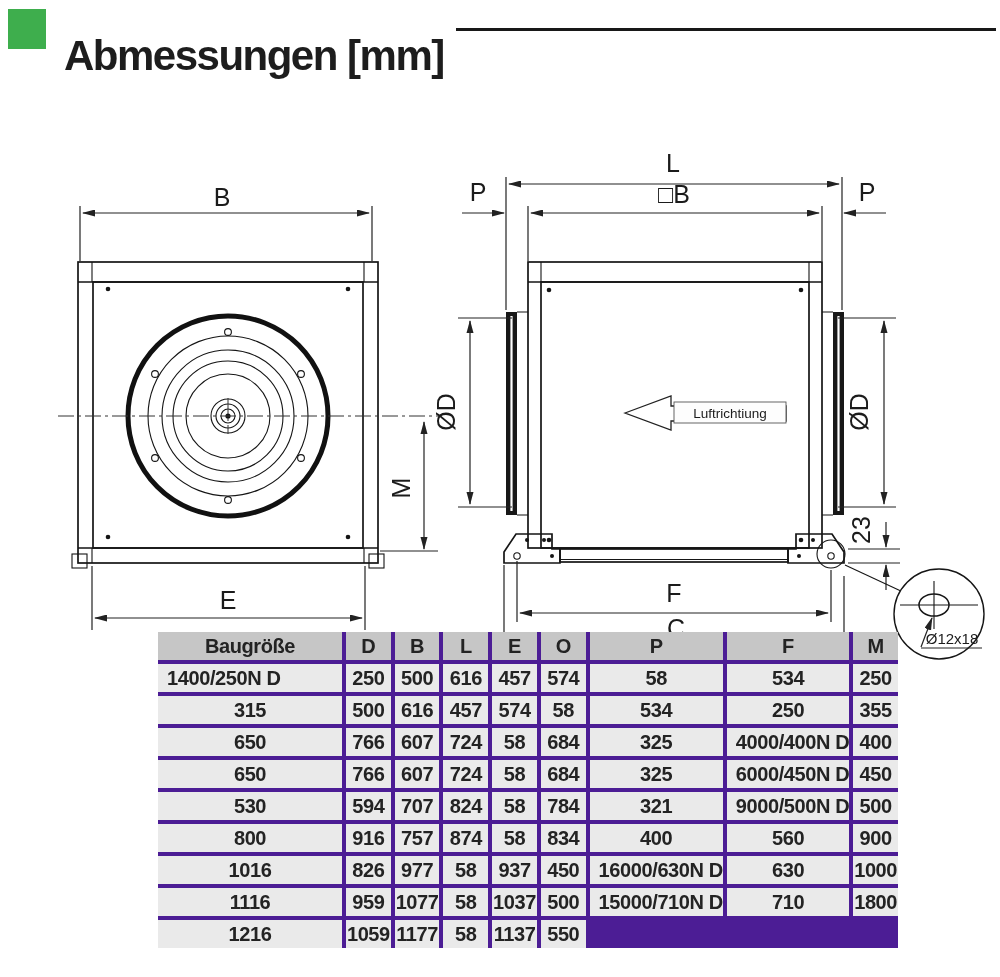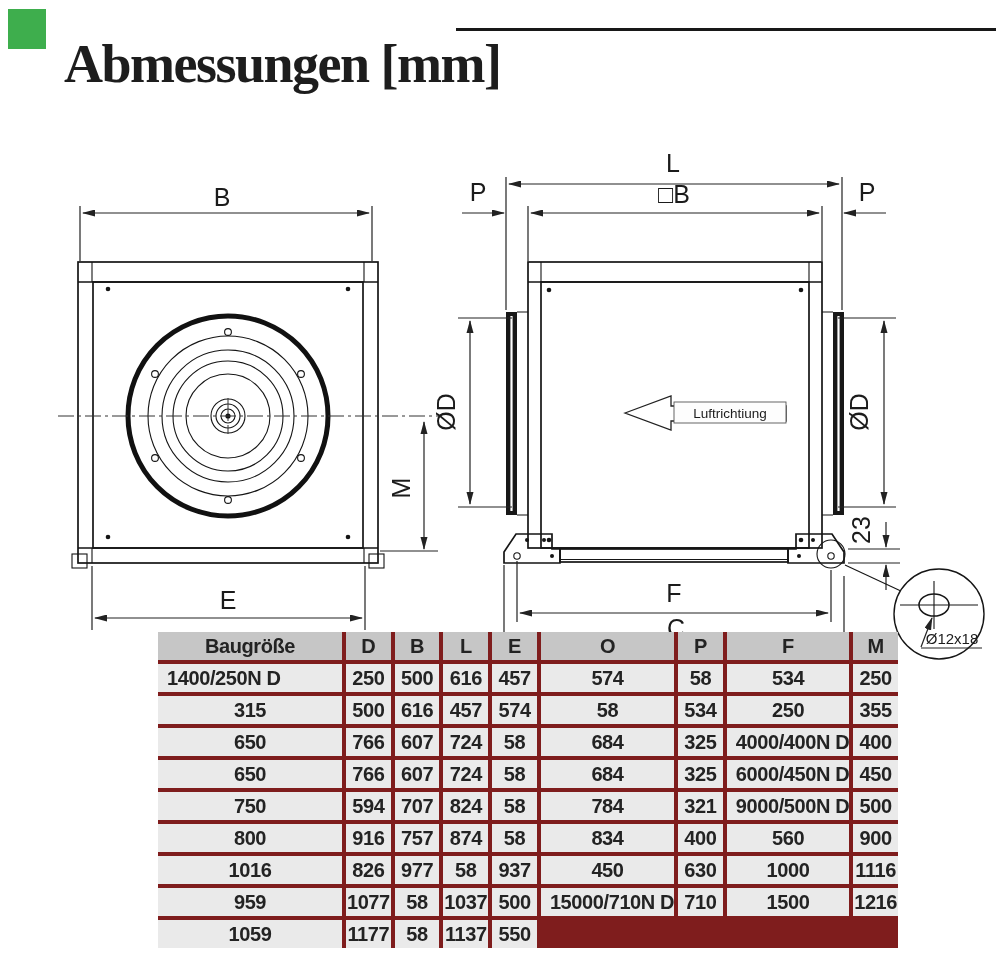--- a/index.html
+++ b/index.html
@@ -1,37 +1,37 @@
 <!DOCTYPE html>
 <html><head>
 <meta charset="utf-8">
 <style>
   html,body{margin:0;padding:0;background:#fff;}
   #page{position:relative;width:1000px;height:977px;background:#fff;overflow:hidden;
         font-family:"Liberation Sans",sans-serif;}
   
   #sq{position:absolute;left:8px;top:9px;width:38px;height:40px;background:#3eae4d;}
-  #title{position:absolute;left:64px;top:6px;font-size:54px;line-height:44px;font-weight:bold;
-         letter-spacing:-1.5px;color:#1d1d1d;white-space:nowrap;font-family:Liberation Serif, serif;}
+  #title{position:absolute;left:64px;top:6px;font-size:42px;line-height:44px;font-weight:bold;
+         letter-spacing:-1.5px;color:#1d1d1d;white-space:nowrap;}
   #rule{position:absolute;left:456px;top:28px;width:540px;height:3px;background:#181818;}
   
   #drawing{position:absolute;left:0;top:60px;}
   .ln{stroke:#151515;stroke-width:1.7;fill:none;}
   .thin{stroke:#151515;stroke-width:1.1;fill:none;}
   .dim{stroke:#222;stroke-width:1.2;fill:none;}
   .cl{stroke:#333;stroke-width:1;fill:none;stroke-dasharray:16 4 3 4;}
   .dtxt{font-family:"Liberation Sans",sans-serif;font-size:25px;fill:#1b1b1b;text-anchor:middle;}
   .stxt{font-family:"Liberation Sans",sans-serif;font-size:15px;fill:#1b1b1b;text-anchor:middle;}
   .atxt{font-family:"Liberation Sans",sans-serif;font-size:13.5px;fill:#1b1b1b;text-anchor:middle;}
   .dot{fill:#151515;stroke:none;}
   marker path{fill:#222;}
   
   [data-name="dimensions-table"]{position:absolute;left:158px;top:632px;width:740px;
       display:grid;grid-template-columns:184px repeat(8,1fr);grid-auto-rows:28px;gap:4px;
-      background:#7f1d1d;font-weight:bold;font-size:20px;color:#232323;}
+      background:#4c1d95;font-weight:bold;font-size:20px;color:#232323;}
   .cell{display:flex;align-items:center;justify-content:center;letter-spacing:-0.4px;white-space:nowrap;}
   .th{background:#c6c6c6;}
   .td{background:#eaeaea;}
   .name{justify-content:flex-start;padding-left:9px;}
 </style>
 </head>
 <body>
 
 <div id="page" data-name="datasheet-page">
 
@@ -223,21 +223,21 @@
       <div class="cell td" data-name="table-cell">400</div>
       <div class="cell td" data-name="table-cell">650</div>
       <div class="cell td" data-name="table-cell">766</div>
       <div class="cell td" data-name="table-cell">607</div>
       <div class="cell td" data-name="table-cell">724</div>
       <div class="cell td" data-name="table-cell">58</div>
       <div class="cell td" data-name="table-cell">684</div>
       <div class="cell td" data-name="table-cell">325</div>
       <div class="cell td name" data-name="row-name-cell">6000/450N D</div>
       <div class="cell td" data-name="table-cell">450</div>
-      <div class="cell td" data-name="table-cell">750</div>
+      <div class="cell td" data-name="table-cell">530</div>
       <div class="cell td" data-name="table-cell">594</div>
       <div class="cell td" data-name="table-cell">707</div>
       <div class="cell td" data-name="table-cell">824</div>
       <div class="cell td" data-name="table-cell">58</div>
       <div class="cell td" data-name="table-cell">784</div>
       <div class="cell td" data-name="table-cell">321</div>
       <div class="cell td name" data-name="row-name-cell">9000/500N D</div>
       <div class="cell td" data-name="table-cell">500</div>
       <div class="cell td" data-name="table-cell">800</div>
       <div class="cell td" data-name="table-cell">916</div>
@@ -247,31 +247,32 @@
       <div class="cell td" data-name="table-cell">834</div>
       <div class="cell td" data-name="table-cell">400</div>
       <div class="cell td" data-name="table-cell">560</div>
       <div class="cell td" data-name="table-cell">900</div>
       <div class="cell td" data-name="table-cell">1016</div>
       <div class="cell td" data-name="table-cell">826</div>
       <div class="cell td" data-name="table-cell">977</div>
       <div class="cell td" data-name="table-cell">58</div>
       <div class="cell td" data-name="table-cell">937</div>
       <div class="cell td" data-name="table-cell">450</div>
+      <div class="cell td name" data-name="row-name-cell">16000/630N D</div>
       <div class="cell td" data-name="table-cell">630</div>
       <div class="cell td" data-name="table-cell">1000</div>
       <div class="cell td" data-name="table-cell">1116</div>
       <div class="cell td" data-name="table-cell">959</div>
       <div class="cell td" data-name="table-cell">1077</div>
       <div class="cell td" data-name="table-cell">58</div>
       <div class="cell td" data-name="table-cell">1037</div>
       <div class="cell td" data-name="table-cell">500</div>
       <div class="cell td name" data-name="row-name-cell">15000/710N D</div>
       <div class="cell td" data-name="table-cell">710</div>
-      <div class="cell td" data-name="table-cell">1500</div>
+      <div class="cell td" data-name="table-cell">1800</div>
       <div class="cell td" data-name="table-cell">1216</div>
       <div class="cell td" data-name="table-cell">1059</div>
       <div class="cell td" data-name="table-cell">1177</div>
       <div class="cell td" data-name="table-cell">58</div>
       <div class="cell td" data-name="table-cell">1137</div>
       <div class="cell td" data-name="table-cell">550</div>
     </div>
 
 </div>
 

